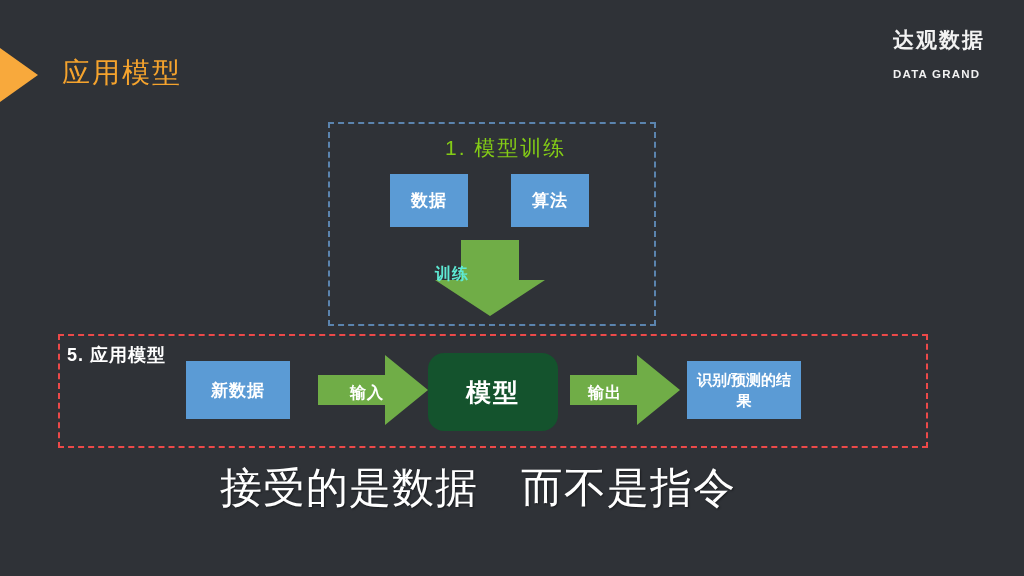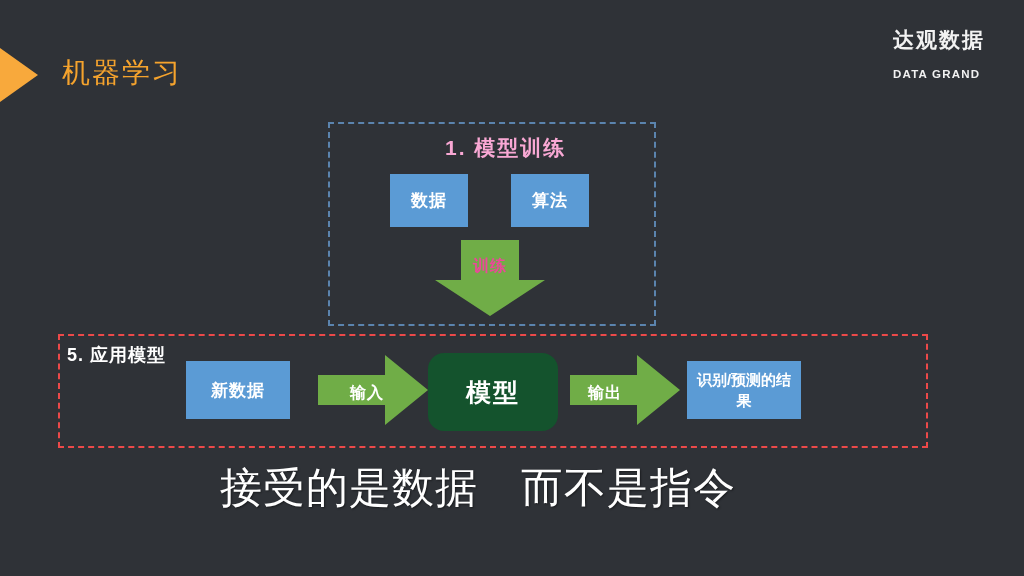--- a/index.html
+++ b/index.html
@@ -60,23 +60,23 @@
     position: absolute;
     left: 328px; top: 122px;
     width: 328px; height: 204px;
     border: 2px dashed #5b84ae;
   }
   .training-label {
     position: absolute;
     left: 115px; top: 10px;
     width: 328px;
     font-size: 21px;
-    font-weight: bold;
-    letter-spacing: 2px;
-    color: #f9a8d4;
+    font-weight: normal;
+    letter-spacing: 2px;
+    color: #84cc16;
     white-space: nowrap;
   }
   .node {
     position: absolute;
     background: #5b9bd5;
     color: #ffffff;
     font-weight: bold;
     display: flex;
     align-items: center;
     justify-content: center;
@@ -85,26 +85,26 @@
   .node-data   { left: 60px;  top: 50px; width: 78px; height: 53px; font-size: 17px; letter-spacing: 1px; }
   .node-algo   { left: 181px; top: 50px; width: 78px; height: 53px; font-size: 17px; letter-spacing: 1px; }
 
   .train-arrow-svg {
     position: absolute;
     left: 105px; top: 116px;
     width: 110px; height: 76px;
   }
   .train-arrow-label {
     position: absolute;
-    left: 105px; top: 132px;
+    left: 105px; top: 140px;
     width: 110px;
-    text-align: center;
+    text-align: left;
     font-size: 16px;
     font-weight: bold;
-    color: #ec4899;
+    color: #5eead4;
     letter-spacing: 1px;
   }
 
   
   .apply-section {
     position: absolute;
     left: 58px; top: 334px;
     width: 870px; height: 114px;
     border: 2px dashed #ec4949;
   }
@@ -168,21 +168,21 @@
   }
 
   .arrow-fill { fill: #70ad47; }
 </style>
 </head>
 <body>
 
 <div class="slide">
 
   <div class="title-arrow"></div>
-  <div class="page-title">机器学习</div>
+  <div class="page-title">应用模型</div>
   <div class="logo">
     <div class="logo-cn">达观数据</div>
     <div class="logo-en">DATA GRAND</div>
   </div>
 
   <div class="training-section">
     <div class="training-label">1. 模型训练</div>
     <div class="node node-algo">算法</div>
     <div class="node node-data">数据</div>
     <svg class="train-arrow-svg" viewBox="0 0 110 76">

